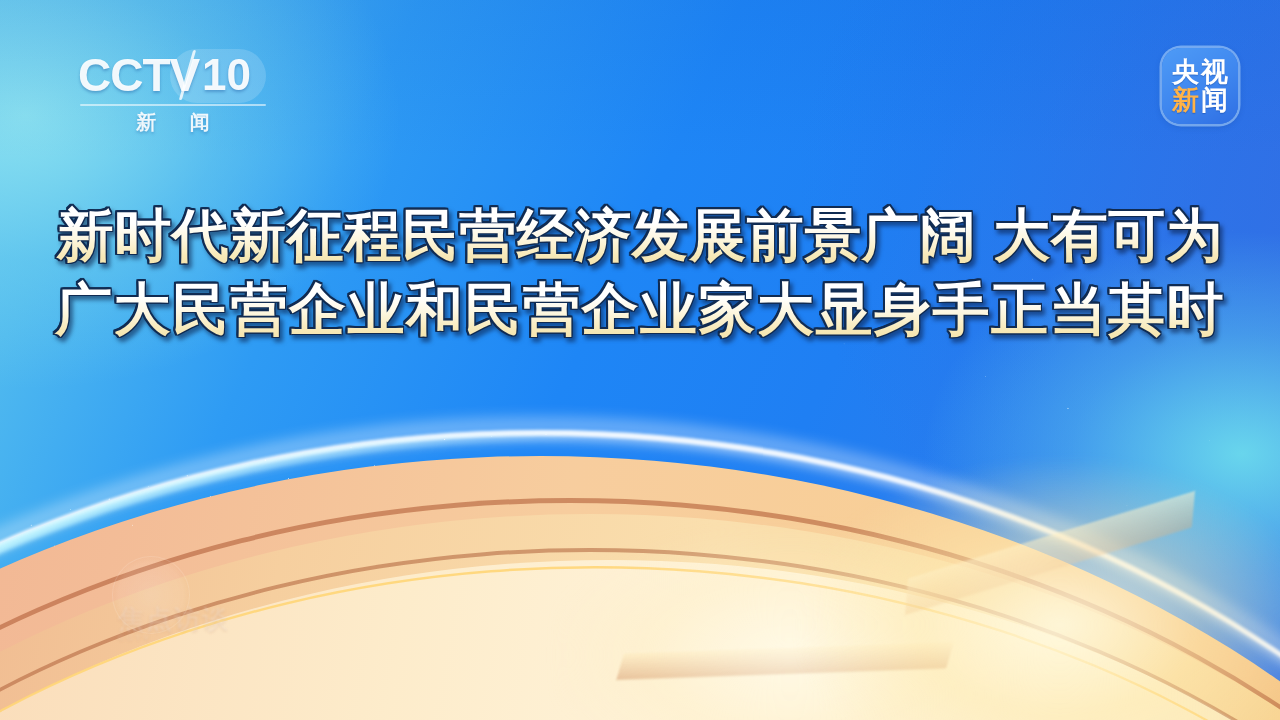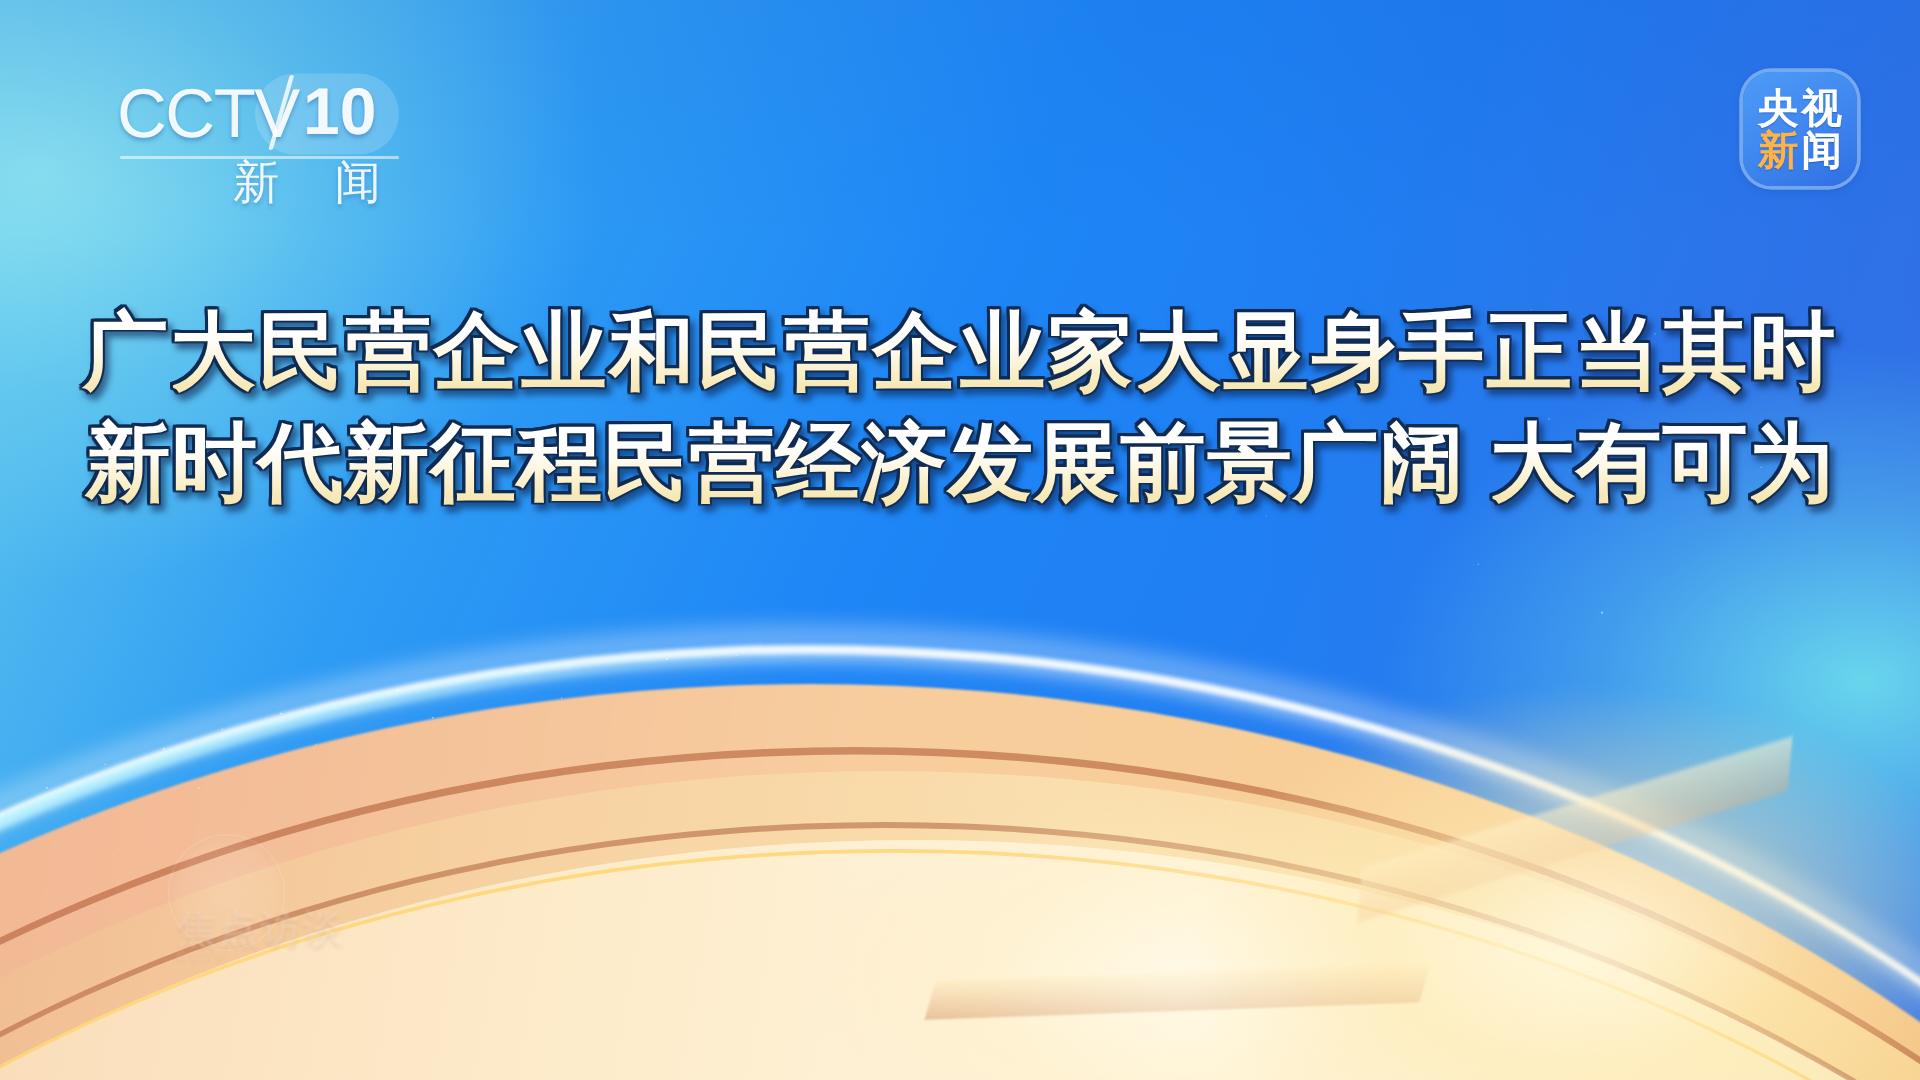--- a/index.html
+++ b/index.html
@@ -338,21 +338,21 @@
     position: absolute;
     left: 92px; top: 1px;
     width: 96px; height: 54px;
     border-radius: 27px;
     background: rgba(255,255,255,0.16);
   }
   #cctv-wordmark {
     position: absolute;
     left: 0; top: 0;
     font-size: 46px;
-    font-weight: normal;
+    font-weight: bold;
     letter-spacing: -1px;
     color: rgba(255,255,255,0.92);
     text-shadow: 0 2px 3px rgba(30,90,160,0.40);
     line-height: 54px;
   }
   #cctv-slash {
     position: absolute;
     left: 108px; top: 2px;
     width: 3px; height: 50px;
     background: rgba(255,255,255,0.80);
@@ -372,23 +372,23 @@
     position: absolute;
     left: 2px; top: 56px;
     width: 186px; height: 2px;
     background: rgba(255,255,255,0.55);
     border-radius: 1px;
   }
   #cctv-sub {
     position: absolute;
     left: 0; top: 58px;
     width: 190px;
-    text-align: right;
-    font-size: 31px;
-    font-weight: normal;
+    text-align: center;
+    font-size: 20px;
+    font-weight: bold;
     letter-spacing: 14px;
     text-indent: 14px;
     color: rgba(255,255,255,0.90);
     text-shadow: 0 2px 3px rgba(30,90,160,0.35);
     line-height: 32px;
   }
 
   
   #news-badge {
     position: absolute;
@@ -510,17 +510,17 @@
       <span class="badge-char">央</span>
       <span class="badge-char">视</span>
     </div>
     <div class="badge-row">
       <span class="badge-char accent">新</span>
       <span class="badge-char">闻</span>
     </div>
   </div>
 
   <div id="title-block">
+    <span class="title-line" id="title-line-1">新时代新征程民营经济发展前景广阔 大有可为</span>
     <span class="title-line" id="title-line-2">广大民营企业和民营企业家大显身手正当其时</span>
-    <span class="title-line" id="title-line-1">新时代新征程民营经济发展前景广阔 大有可为</span>
   </div>
 
 </div>
 
 </body></html>

